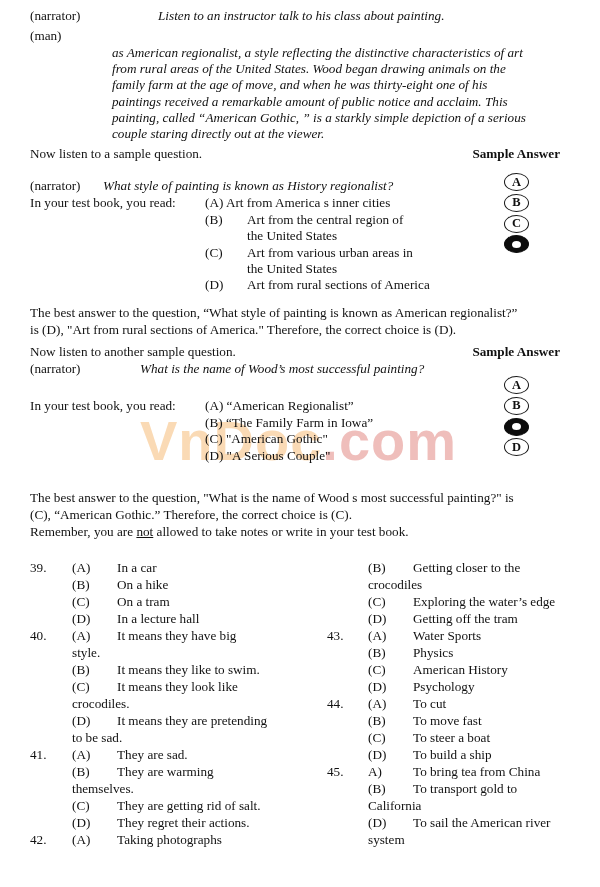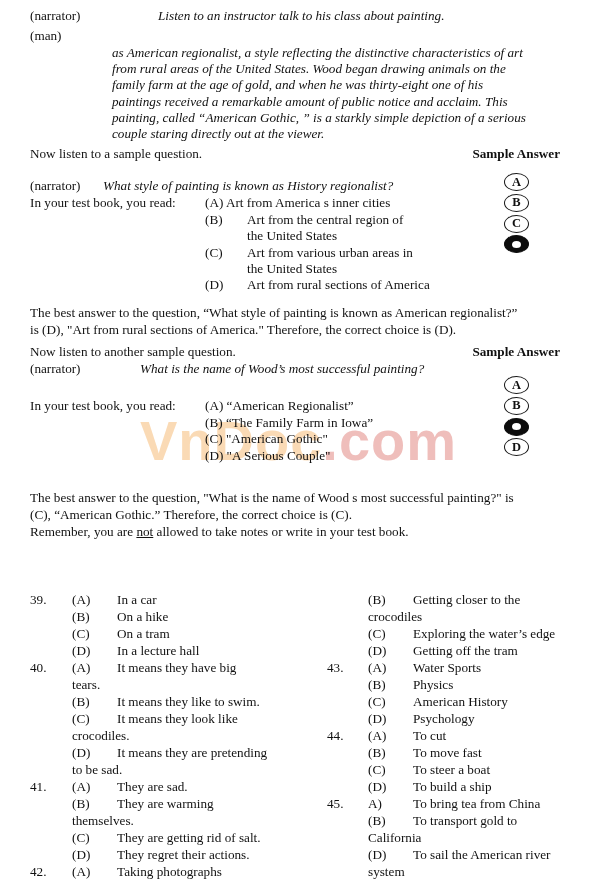--- a/index.html
+++ b/index.html
@@ -24,21 +24,21 @@
     border-radius:50%;
     display:flex;align-items:center;justify-content:center;
     font-weight:bold;font-size:12.5px;
     box-sizing:border-box;
     margin-bottom:2.8px;
     background:#fff;
   }
   .bubble.filled{background:#0c0c0c;border-color:#0c0c0c;}
   .bubble .dot{width:9px;height:7px;background:#ffffff;border-radius:50%;}
   
-  .qcol{position:absolute;top:559px;z-index:1;margin-top:32px;}
+  .qcol{position:absolute;top:559px;z-index:1;}
   #qcol-left{left:72px;width:250px;}
   #qcol-right{left:368px;width:225px;}
   .qrow{position:relative;height:17px;line-height:17px;white-space:nowrap;}
   .qnum{position:absolute;left:-42px;}
   #qcol-right .qnum{left:-41px;}
   .qm{display:inline-block;width:45px;}
   u{text-decoration:underline;}
   
   #watermark{
     position:absolute;left:140px;top:408px;
@@ -55,21 +55,21 @@
 
 <div id="page">
 
   <div id="watermark"><span class="wm1">VnDoc</span><span class="wm2">.com</span></div>
 
   <div class="ln" style="left:30px;top:8px">(narrator)</div>
   <div class="ln it" style="left:158px;top:8px">Listen to an instructor talk to his class about painting.</div>
   <div class="ln" style="left:30px;top:28px">(man)</div>
   <div class="ln it" style="left:112px;top:61px">from rural areas of the United States. Wood began drawing animals on the</div>
   <div class="ln it" style="left:112px;top:45px">as American regionalist, a style reflecting the distinctive characteristics of art</div>
-  <div class="ln it" style="left:112px;top:77px">family farm at the age of gold, and when he was thirty-eight one of his</div>
+  <div class="ln it" style="left:112px;top:77px">family farm at the age of move, and when he was thirty-eight one of his</div>
   <div class="ln it" style="left:112px;top:94px">paintings received a remarkable amount of public notice and acclaim. This</div>
   <div class="ln it" style="left:112px;top:110px">painting, called “American Gothic, ” is a starkly simple depiction of a serious</div>
   <div class="ln it" style="left:112px;top:126px">couple staring directly out at the viewer.</div>
 
   <div class="ln" style="left:30px;top:146px">Now listen to a sample question.</div>
   <div class="sa" style="top:146px">Sample Answer</div>
 
   <div class="ln" style="left:30px;top:178px">(narrator)</div>
   <div class="ln it" style="left:103px;top:178px">What style of painting is known as History regionalist?</div>
   <div class="ln" style="left:30px;top:195px">In your test book, you read:</div>
@@ -115,21 +115,21 @@
   <div class="ln" style="left:30px;top:490px">The best answer to the question, "What is the name of Wood s most successful painting?" is</div>
   <div class="ln" style="left:30px;top:507px">(C), “American Gothic.” Therefore, the correct choice is (C).</div>
   <div class="ln" style="left:30px;top:524px"><span>Remember, you are </span><u>not</u><span> allowed to take notes or write in your test book.</span></div>
 
   <div class="qcol" id="qcol-left">
       <div class="qrow"><span class="qnum">39.</span><span class="qm">(A)</span><span>In a car</span></div>
       <div class="qrow"><span class="qm">(B)</span><span>On a hike</span></div>
       <div class="qrow"><span class="qm">(C)</span><span>On a tram</span></div>
       <div class="qrow"><span class="qm">(D)</span><span>In a lecture hall</span></div>
       <div class="qrow"><span class="qnum">40.</span><span class="qm">(A)</span><span>It means they have big</span></div>
-      <div class="qrow">tears.</div>
+      <div class="qrow">style.</div>
       <div class="qrow"><span class="qm">(B)</span><span>It means they like to swim.</span></div>
       <div class="qrow"><span class="qm">(C)</span><span>It means they look like</span></div>
       <div class="qrow">crocodiles.</div>
       <div class="qrow"><span class="qm">(D)</span><span>It means they are pretending</span></div>
       <div class="qrow">to be sad.</div>
       <div class="qrow"><span class="qnum">41.</span><span class="qm">(A)</span><span>They are sad.</span></div>
       <div class="qrow"><span class="qm">(B)</span><span>They are warming</span></div>
       <div class="qrow">themselves.</div>
       <div class="qrow"><span class="qm">(C)</span><span>They are getting rid of salt.</span></div>
       <div class="qrow"><span class="qm">(D)</span><span>They regret their actions.</span></div>

